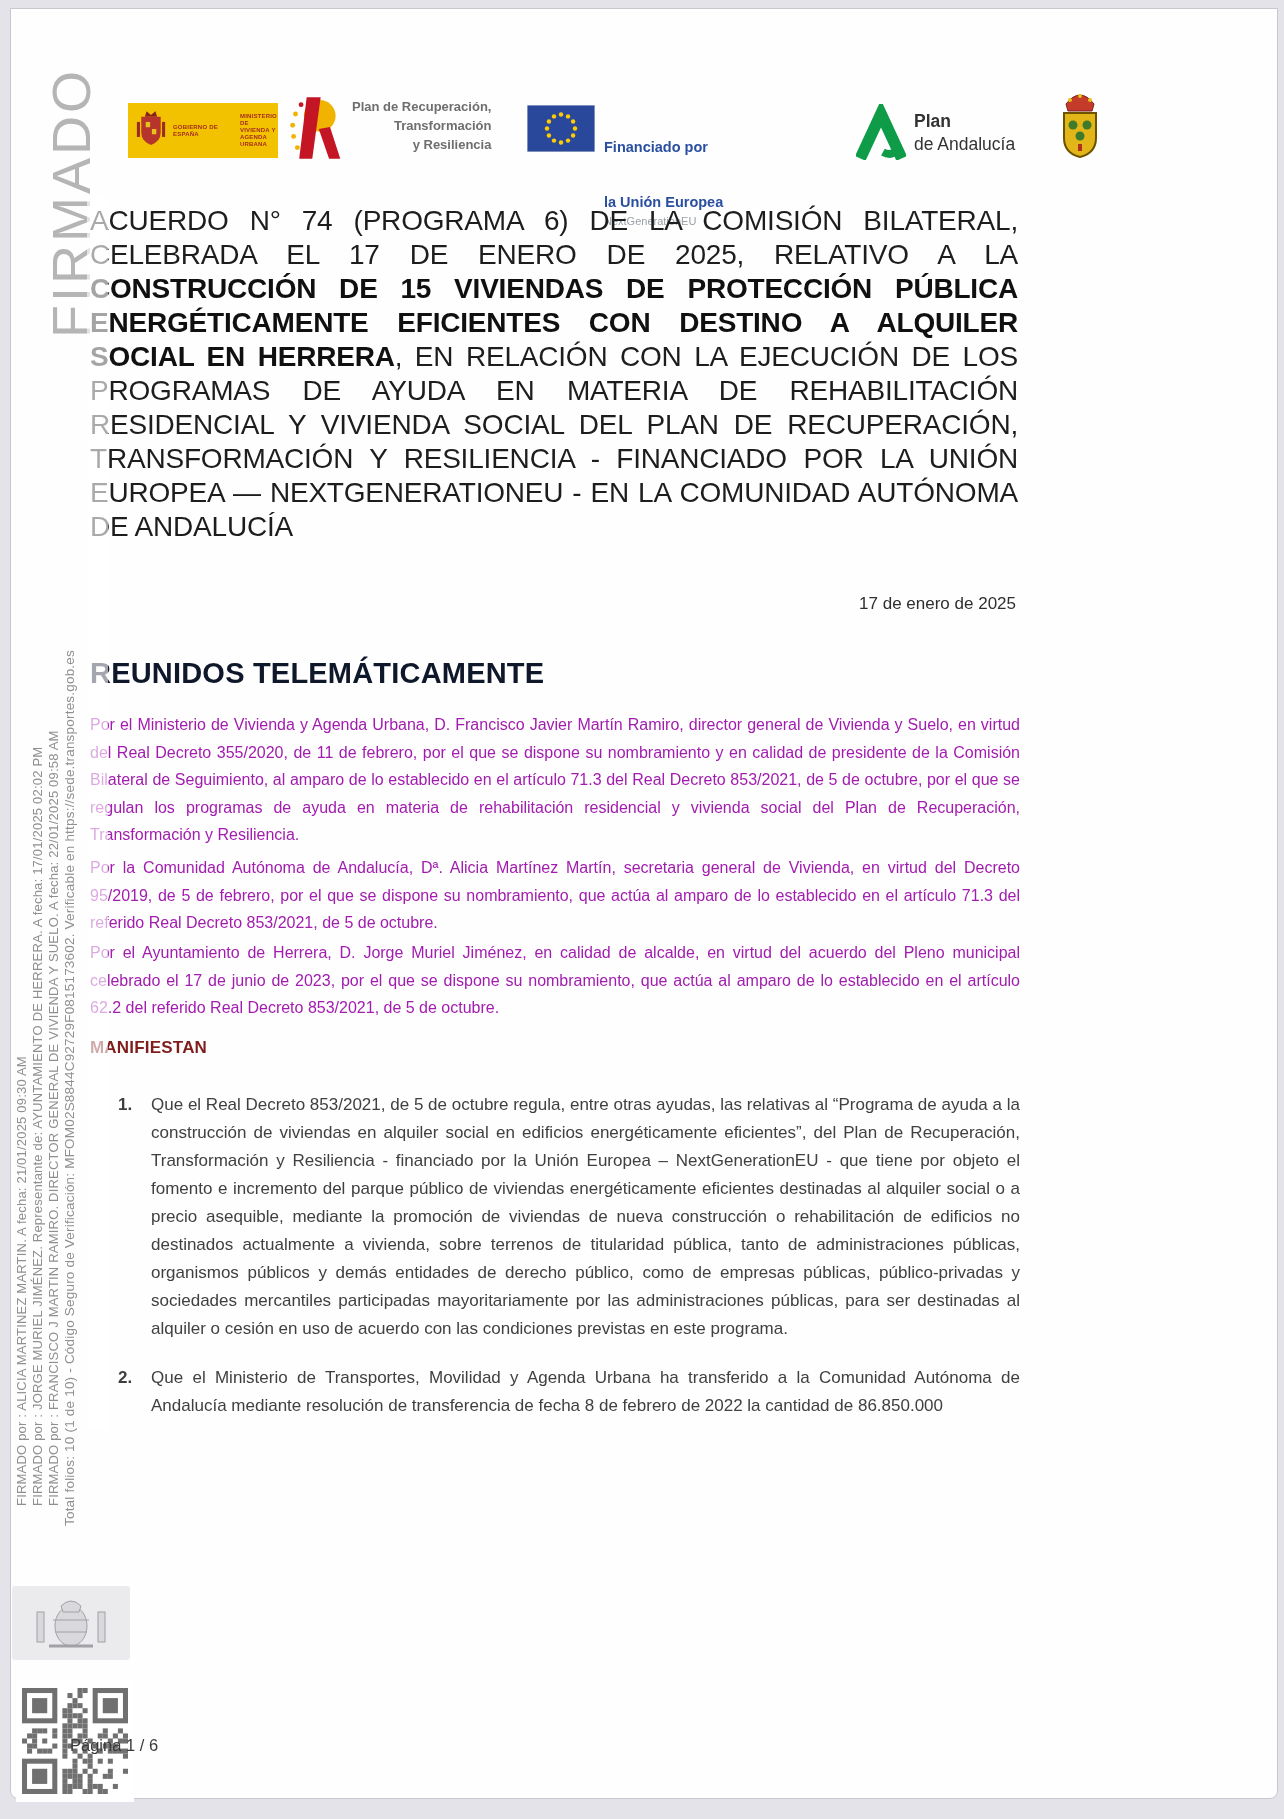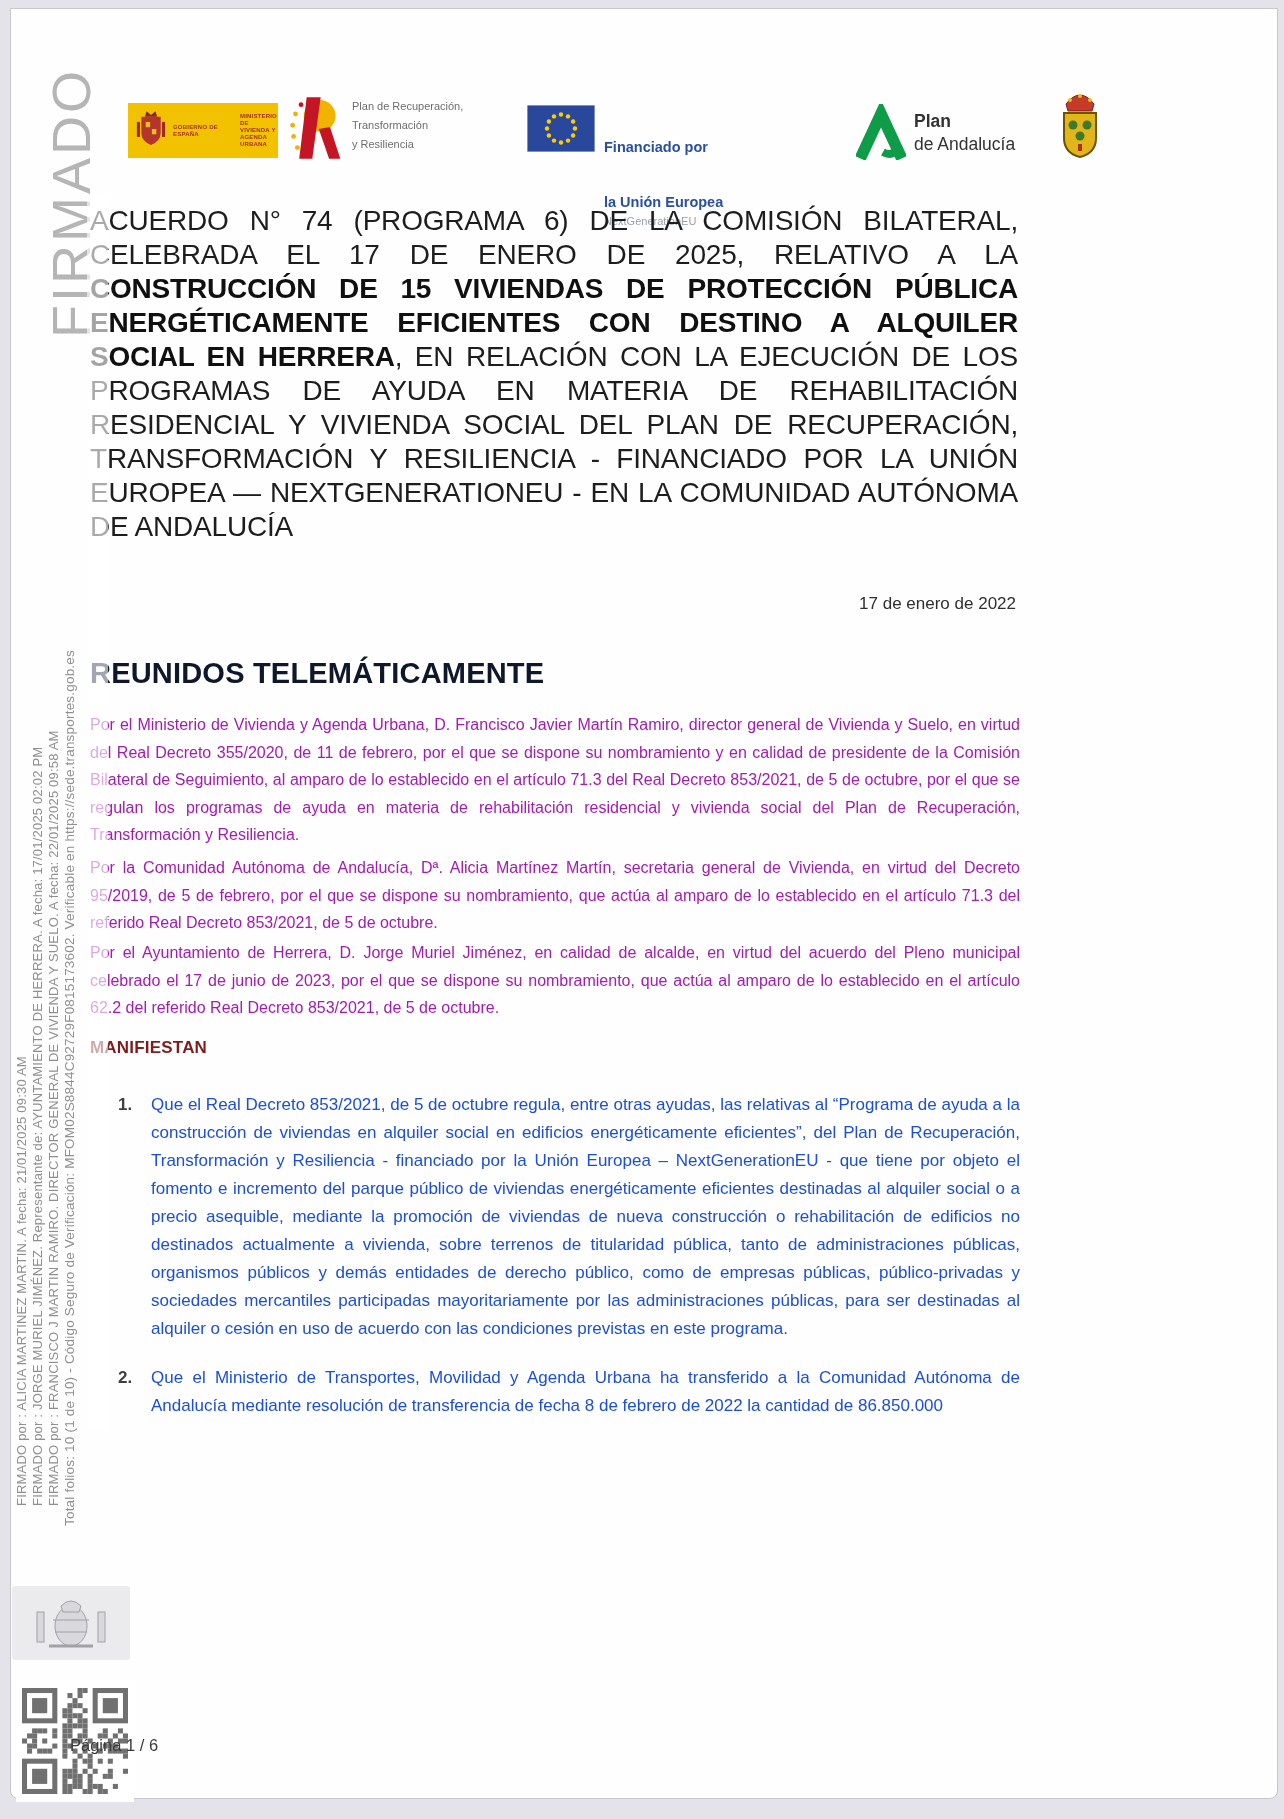--- a/index.html
+++ b/index.html
@@ -12,21 +12,21 @@
   .watermark{left:40px;top:338px;font-size:54px;letter-spacing:3px;color:#b5b5b5;z-index:2;}
   .sig{font-size:13px;color:#8f8f8f;letter-spacing:.2px;z-index:2;}
   .sig1{left:14px;top:1506px;} .sig2{left:30px;top:1506px;}
   .sig3{left:46px;top:1506px;} .sig4{left:62px;top:1526px;font-size:13.5px;}
   
   .abs{position:absolute;z-index:3;}
   .spain-logo{left:128px;top:103px;width:150px;height:55px;background:#f2c200;
               display:flex;align-items:center;gap:7px;padding-left:8px;box-sizing:border-box;}
   .spain-txt{font-size:6px;line-height:7px;color:#a42d20;font-weight:bold;letter-spacing:.2px;}
   .prtr-mark{left:288px;top:95px;} 
-  .prtr-text{left:352px;top:97px;font-size:11px;font-weight:normal;color:#6e6e6e;line-height:19px;}
+  .prtr-text{left:352px;top:97px;font-size:13px;font-weight:bold;color:#6e6e6e;line-height:19px;text-align:right;}
   .eu-flag{left:527px;top:105px;}
   .eu-text{left:604px;top:102px;line-height:19px;}
   .eu-b{font-size:14.5px;font-weight:bold;color:#2b4fa0;margin-top:36px;}
   .eu-s{font-size:11px;color:#9aa0a8;}
   .junta-mark{left:856px;top:104px;}
   .junta-text{left:914px;top:110px;line-height:23px;color:#333;}
   .junta-l1{font-size:17.5px;font-weight:bold;}
   .junta-l2{font-size:17.5px;text-align:right;}
   .herrera{left:1056px;top:84px;}
   
@@ -34,21 +34,21 @@
          text-align:justify;letter-spacing:-.2px;}
   .title b{color:#101010;}
   .date{left:90px;top:594px;width:926px;text-align:right;font-size:17px;color:#2f2f2f;}
   .h1{left:90px;top:657px;font-size:29px;font-weight:bold;color:#0f172a;letter-spacing:.2px;text-align:center;}
   .para{left:90px;width:930px;font-size:16px;line-height:27.5px;color:#a21caf;text-align:justify;}
   .p1{top:711px;} .p2{top:854px;} .p3{top:939px;}
   .h2{left:90px;top:1038px;font-size:17px;font-weight:bold;color:#7f1d1d;letter-spacing:.2px;}
   .list{left:118px;top:1091px;width:902px;}
   .li{display:flex;margin-bottom:21px;}
   .li .num{width:33px;flex:0 0 33px;font-weight:bold;color:#3e3e3e;font-size:17px;line-height:28px;}
-  .li .txt{flex:1;font-size:17px;line-height:28px;color:#1d4ed8;text-align:justify;}
+  .li .txt{flex:1;font-size:17px;line-height:28px;color:#404040;text-align:justify;}
   
   .fade-strip{position:absolute;left:87px;top:196px;width:21px;height:1234px;
               background:rgba(255,255,255,.62);z-index:6;pointer-events:none;}
   
   .stamp{left:12px;top:1586px;width:118px;height:74px;background:#ebebee;border-radius:3px;
          display:flex;align-items:center;justify-content:center;z-index:3;}
   .qr{left:16px;top:1680px;width:118px;height:122px;background:#fff;z-index:4;
       display:flex;align-items:center;justify-content:center;}
   .page-ind{left:70px;top:1736px;font-size:16.5px;color:#3a3a3a;z-index:5;}
   .addr{left:966px;top:1694px;border-left:2px solid #808080;padding:4px 0 8px 12px;
@@ -144,21 +144,21 @@
       <path d="M8 29 h32 v25 q0 15 -16 19 q-16 -4 -16 -19 Z" fill="#e2b619" stroke="#6d5200" stroke-width="2"></path>
       <circle cx="17" cy="41" r="4.5" fill="#3d7a2a"></circle>
       <circle cx="31" cy="41" r="4.5" fill="#3d7a2a"></circle>
       <circle cx="24" cy="52" r="4.5" fill="#3d7a2a"></circle>
       <rect x="22" y="60" width="4" height="7" fill="#b03020"></rect>
     </svg>
   </div>
 
   <div class="abs title"><span>ACUERDO N° 74 (PROGRAMA 6) DE LA COMISIÓN BILATERAL, CELEBRADA EL 17 DE ENERO DE 2025, RELATIVO A LA </span><b>CONSTRUCCIÓN DE 15 VIVIENDAS DE PROTECCIÓN PÚBLICA ENERGÉTICAMENTE EFICIENTES CON DESTINO A ALQUILER SOCIAL EN HERRERA</b><span>, EN RELACIÓN CON LA EJECUCIÓN DE LOS PROGRAMAS DE AYUDA EN MATERIA DE REHABILITACIÓN RESIDENCIAL Y VIVIENDA SOCIAL DEL PLAN DE RECUPERACIÓN, TRANSFORMACIÓN Y RESILIENCIA - FINANCIADO POR LA UNIÓN EUROPEA — NEXTGENERATIONEU - EN LA COMUNIDAD AUTÓNOMA DE ANDALUCÍA</span></div>
 
-  <div class="abs date">17 de enero de 2022</div>
+  <div class="abs date">17 de enero de 2025</div>
 
   <div class="abs h1">REUNIDOS TELEMÁTICAMENTE</div>
 
   <div class="abs para p1">Por el Ministerio de Vivienda y Agenda Urbana, D. Francisco Javier Martín Ramiro, director general de Vivienda y Suelo, en virtud del Real Decreto 355/2020, de 11 de febrero, por el que se dispone su nombramiento y en calidad de presidente de la Comisión Bilateral de Seguimiento, al amparo de lo establecido en el artículo 71.3 del Real Decreto 853/2021, de 5 de octubre, por el que se regulan los programas de ayuda en materia de rehabilitación residencial y vivienda social del Plan de Recuperación, Transformación y Resiliencia.</div>
   <div class="abs para p2">Por la Comunidad Autónoma de Andalucía, Dª. Alicia Martínez Martín, secretaria general de Vivienda, en virtud del Decreto 95/2019, de 5 de febrero, por el que se dispone su nombramiento, que actúa al amparo de lo establecido en el artículo 71.3 del referido Real Decreto 853/2021, de 5 de octubre.</div>
   <div class="abs para p3">Por el Ayuntamiento de Herrera, D. Jorge Muriel Jiménez, en calidad de alcalde, en virtud del acuerdo del Pleno municipal celebrado el 17 de junio de 2023, por el que se dispone su nombramiento, que actúa al amparo de lo establecido en el artículo 62.2 del referido Real Decreto 853/2021, de 5 de octubre.</div>
 
   <div class="abs h2">MANIFIESTAN</div>
 
   <div class="abs list">

